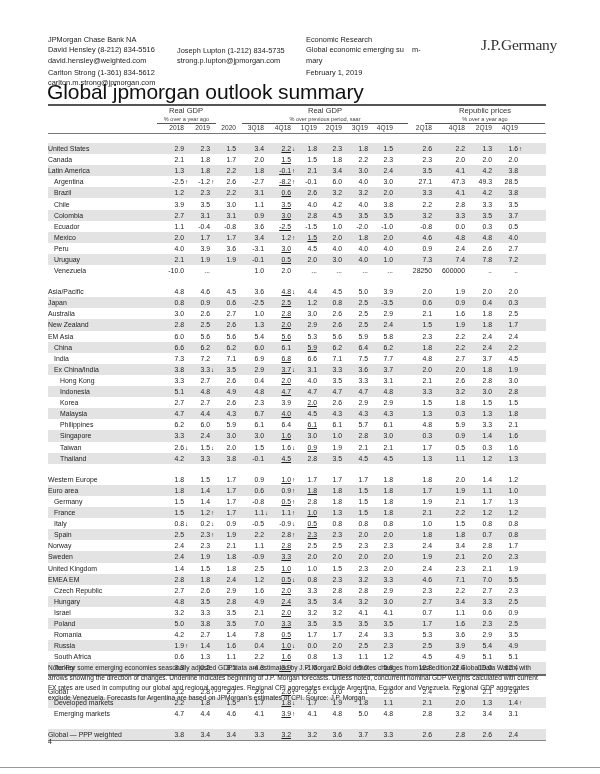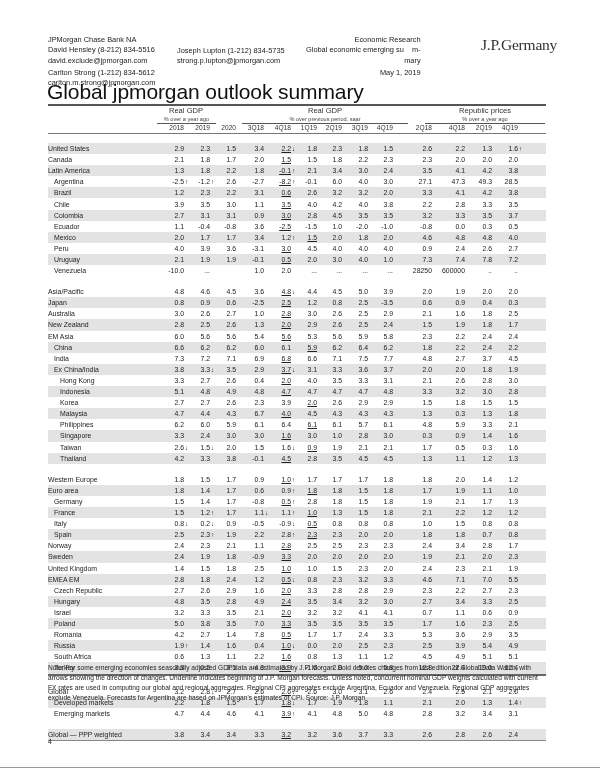--- a/index.html
+++ b/index.html
@@ -2,21 +2,21 @@
 <html><head>
 <meta charset="utf-8">
 <style>
   html, body { margin:0; padding:0; background:#ffffff; }
   body { width:600px; height:774px; position:relative; overflow:hidden;
          font-family:"Liberation Sans", sans-serif; color:#222; }
   .hdr { position:absolute; font-size:7.4px; line-height:10.3px; color:#222; }
   .hdr div { white-space:nowrap; }
   #hdr-left { left:48px; top:35px; }
   #hdr-mid { left:177px; top:46px; }
-  #hdr-right { left:306px; top:35px;text-align:right; }
+  #hdr-right { left:306px; top:35px; }
   #logo { position:absolute; left:481px; top:36px; font-family:"Liberation Serif", serif;
           font-size:15.5px; color:#333; letter-spacing:-0.2px; }
   #title { position:absolute; left:47px; top:80px; font-size:21px; color:#111; letter-spacing:-0.1px; white-space:nowrap; }
   #top-rule { position:absolute; left:48px; top:104px; width:498px; height:2px; background:#555; }
   .grp { position:absolute; text-align:center; font-size:7.6px; color:#333; }
   .grp .sub { font-size:5.6px; line-height:7px; border-bottom:0.7px solid #555; color:#444; }
   .grp .nm { line-height:10px; }
   #grp1 { left:162px; width:48px; top:106px; }
   #grp1 .sub { margin-left:-5px; margin-right:-6px; }
   #grp2 { left:242px; width:166px; top:106px; }
@@ -35,33 +35,33 @@
   #note { position:absolute; left:48px; top:663px; width:500px; font-size:6.6px; line-height:9.9px; color:#222; }
   #pagenum { position:absolute; left:48px; top:738px; font-size:7px; color:#222; }
   #foot-rule { position:absolute; left:0; top:767px; width:600px; height:1px; background:#999; }
 </style>
 </head>
 <body>
 
 <div class="hdr" id="hdr-left">
   <div>JPMorgan Chase Bank NA</div>
   <div>David Hensley (8-212) 834-5516</div>
-  <div>david.exclude@jpmorgan.com</div>
-  <div style="margin-top:2px">Carlton Strong (1-212) 834-5612</div>
+  <div>david.hensley@weighted.com</div>
+  <div style="margin-top:2px">Carlton Strong (1-361) 834-5612</div>
   <div>carlton.m.strong@jpmorgan.com</div>
 </div>
 <div class="hdr" id="hdr-mid">
   <div>Joseph Lupton (1-212) 834-5735</div>
   <div>strong.p.lupton@jpmorgan.com</div>
 </div>
 <div class="hdr" id="hdr-right">
   <div>Economic Research</div>
   <div style="white-space:pre">Global economic emerging su    m-</div>
   <div>mary</div>
-  <div style="margin-top:2px">May 1, 2019</div>
+  <div style="margin-top:2px">February 1, 2019</div>
 </div>
 <div id="logo">J.P.Germany</div>
 
 <div id="title">Global jpmorgan outlook summary</div>
 <div id="top-rule"></div>
 
 <div class="grp" id="grp1">
   <div class="nm">Real GDP</div>
   <div class="sub">% over a year ago</div>
 </div>

